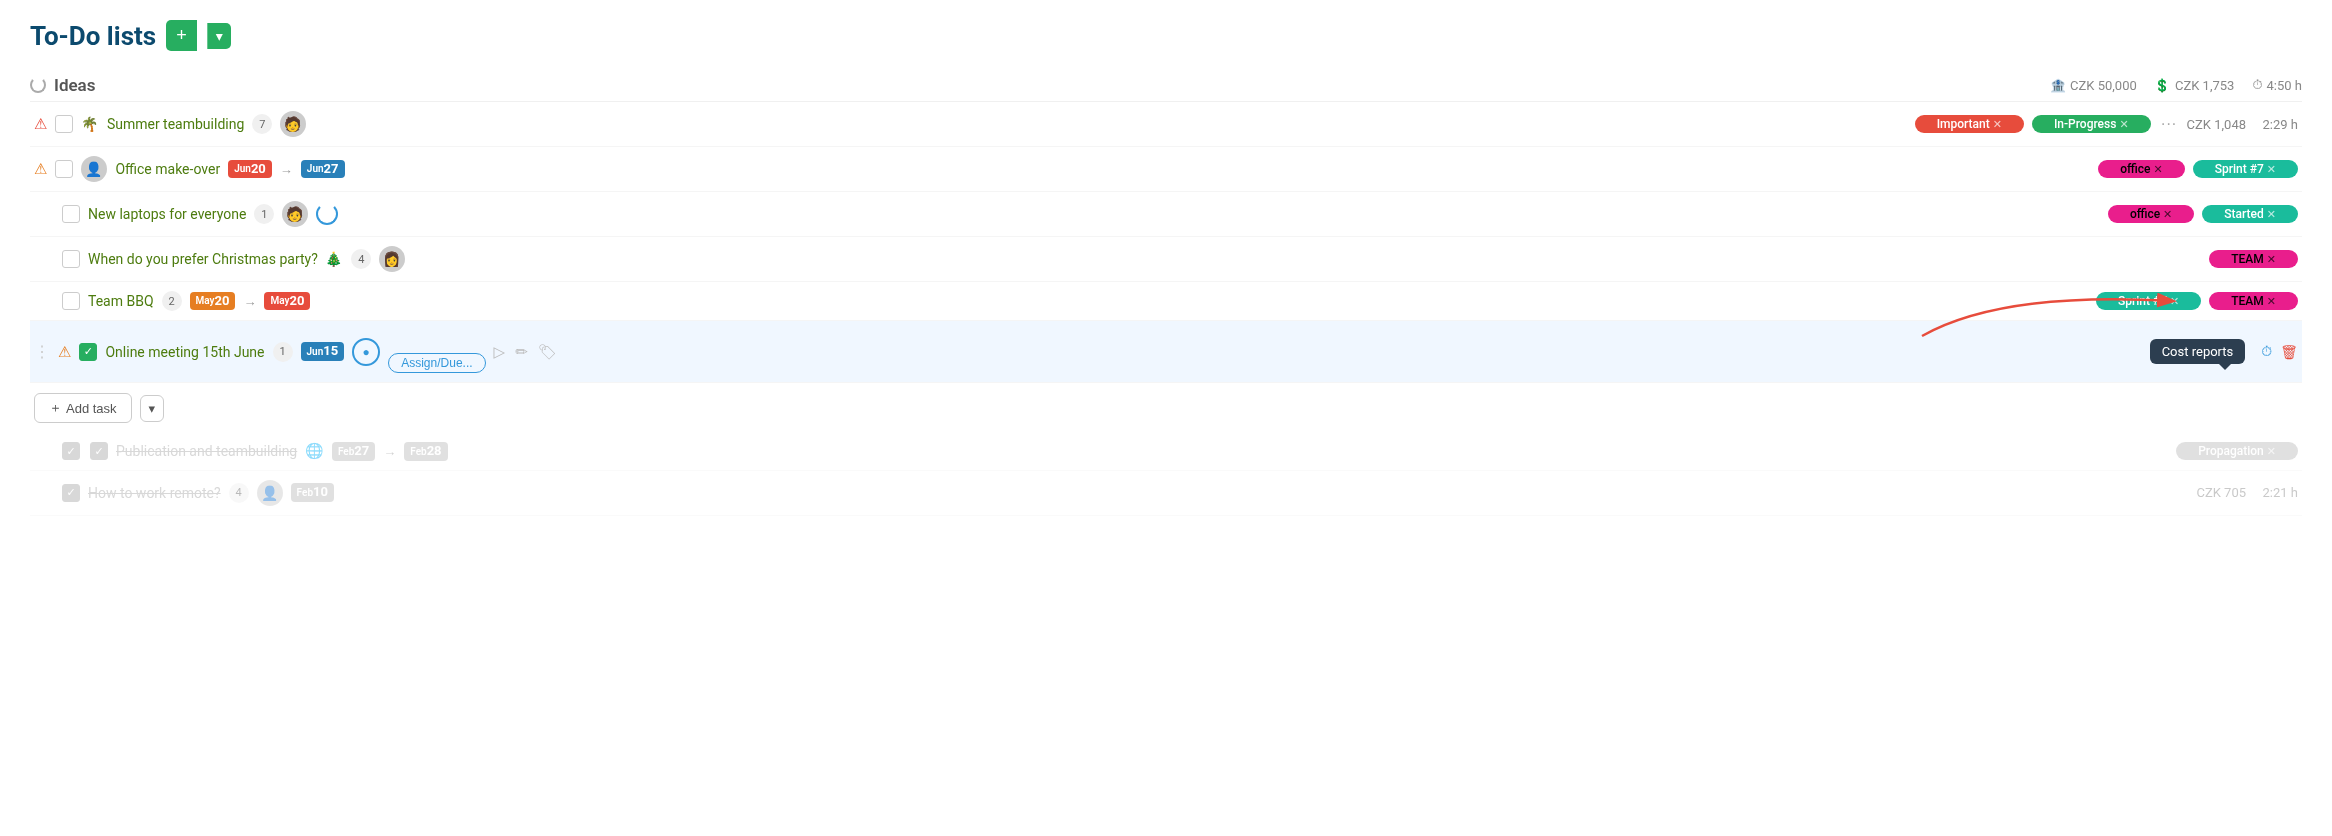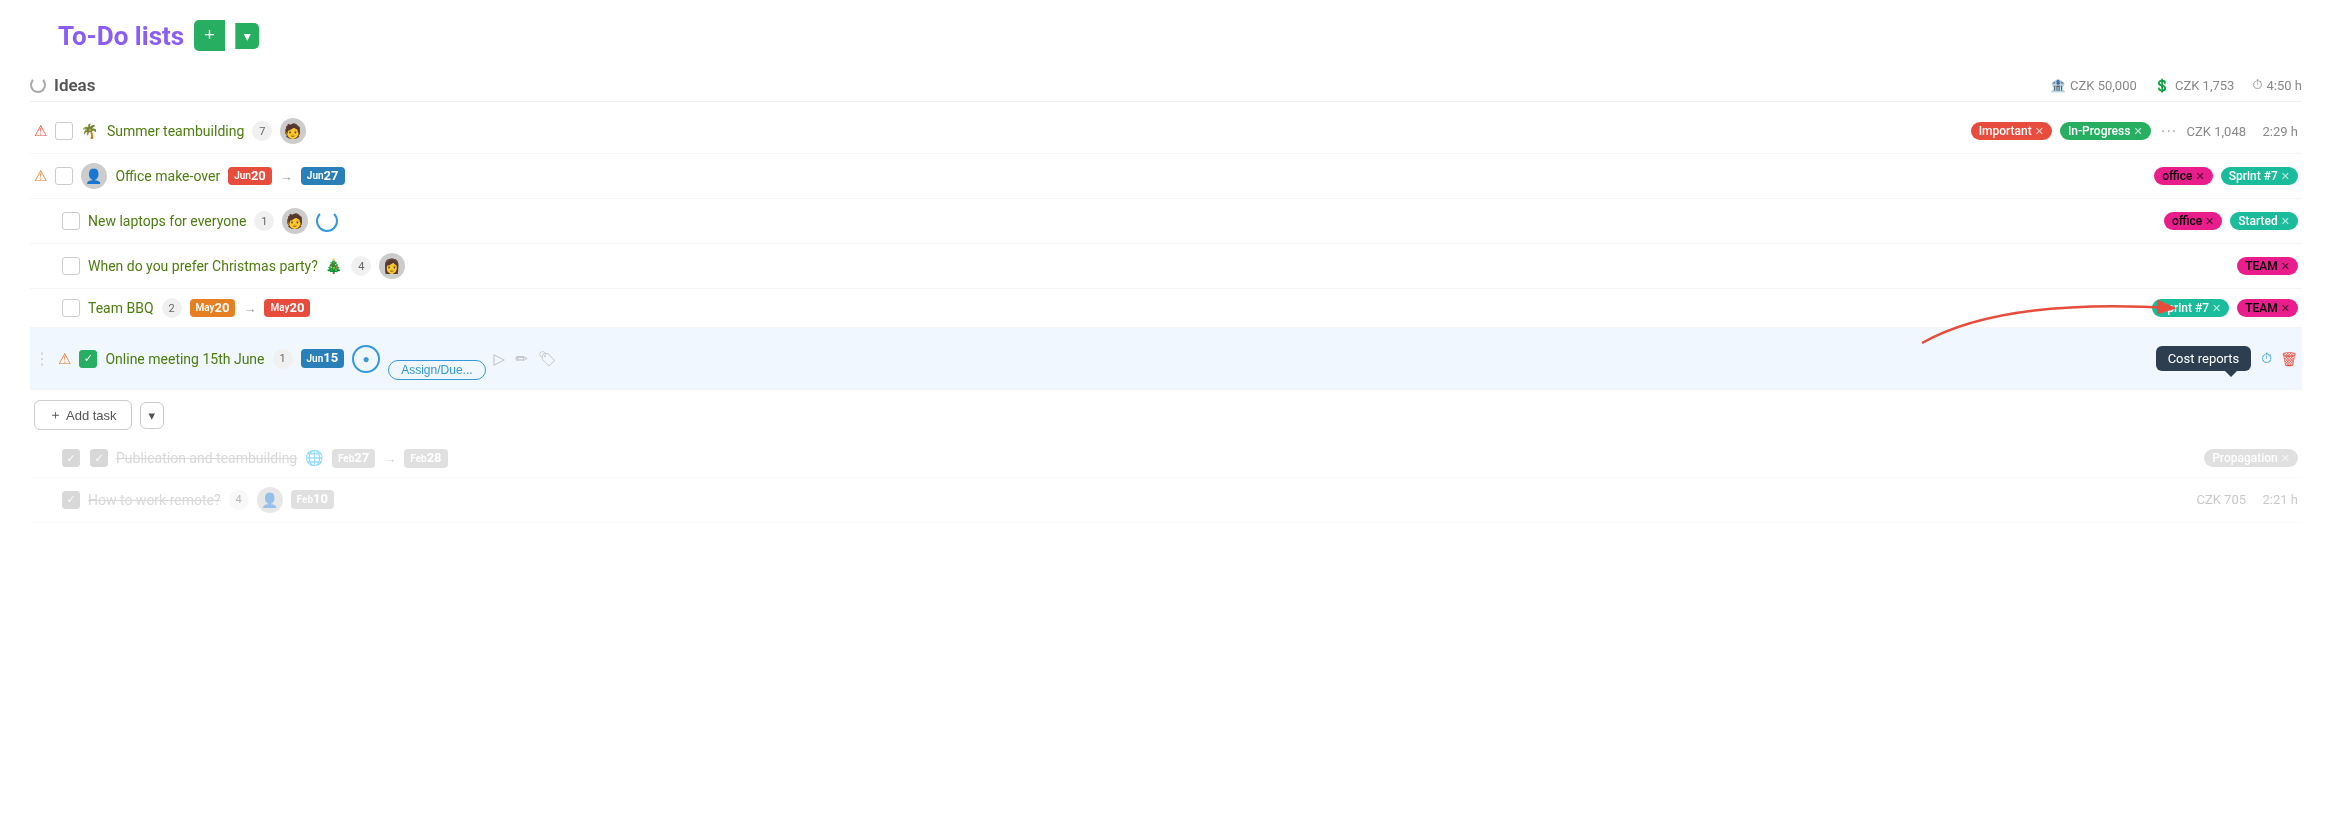--- a/index.html
+++ b/index.html
@@ -15,22 +15,21 @@
     }
     .page-header {
       display: flex;
       align-items: center;
       gap: 10px;
       margin-bottom: 18px;
     }
     .page-title {
       font-size: 26px;
       font-weight: 700;
-      color: #8b5cf6;
-      margin-left: 28px;
+      color: #0c4a6e;
     }
     .btn-add {
       background: #27ae60;
       color: #fff;
       border: none;
       border-radius: 5px 0 0 5px;
       padding: 5px 10px;
       font-size: 18px;
       cursor: pointer;
       display: inline-flex;
@@ -47,21 +46,21 @@
       display: inline-flex;
       align-items: center;
       border-left: 1px solid rgba(255,255,255,0.3);
     }
     .section-header {
       display: flex;
       align-items: center;
       justify-content: space-between;
       padding: 6px 0;
       border-bottom: 1px solid #f0f0f0;
-      margin-bottom: 7px;
+      margin-bottom: 0;
     }
     .section-title-left {
       display: flex;
       align-items: center;
       gap: 8px;
     }
     .section-title {
       font-size: 17px;
       font-weight: 600;
       color: #555;
@@ -184,21 +183,21 @@
     .date-badge .month { font-weight: 600; font-size: 10px; }
     .date-badge .day { font-weight: 700; font-size: 13px; }
     .arrow-sep {
       color: #999;
       font-size: 13px;
     }
     .tag {
       display: inline-flex;
       align-items: center;
       gap: 3px;
-      padding: 2px 8px;
+      padding: 2px 22px;
       border-radius: 12px;
       font-size: 12px;
       font-weight: 500;
       flex-shrink: 0;
     }
     .tag .tag-x {
       cursor: pointer;
       opacity: 0.7;
       font-size: 11px;
     }
@@ -467,21 +466,21 @@
       <svg width="320" height="60" style="position:absolute;right:80px;top:-40px;pointer-events:none;">
         <path d="M 20 55 Q 100 10 270 20" stroke="#e74c3c" stroke-width="2.5" fill="none" marker-end="url(#arr)"></path>
         <defs>
           <marker id="arr" markerWidth="8" markerHeight="8" refX="6" refY="3" orient="auto">
             <path d="M0,0 L0,6 L8,3 z" fill="#e74c3c"></path>
           </marker>
         </defs>
       </svg>
 
       <div style="position:relative;">
-        <div class="tooltip-bubble" style="position:relative;right:auto;top:auto;margin-right:2px;">Cost reports</div>
+        <div class="tooltip-bubble" style="position:relative;right:auto;top:auto;margin-right:8px;">Cost reports</div>
       </div>
       <span class="action-icon blue">⏱</span>
       <span class="action-icon red">🗑</span>
     </div>
   </div>
 
   <div class="add-task-row">
     <button class="add-task-btn">
       <span>＋</span>
       <span>Add task</span>

